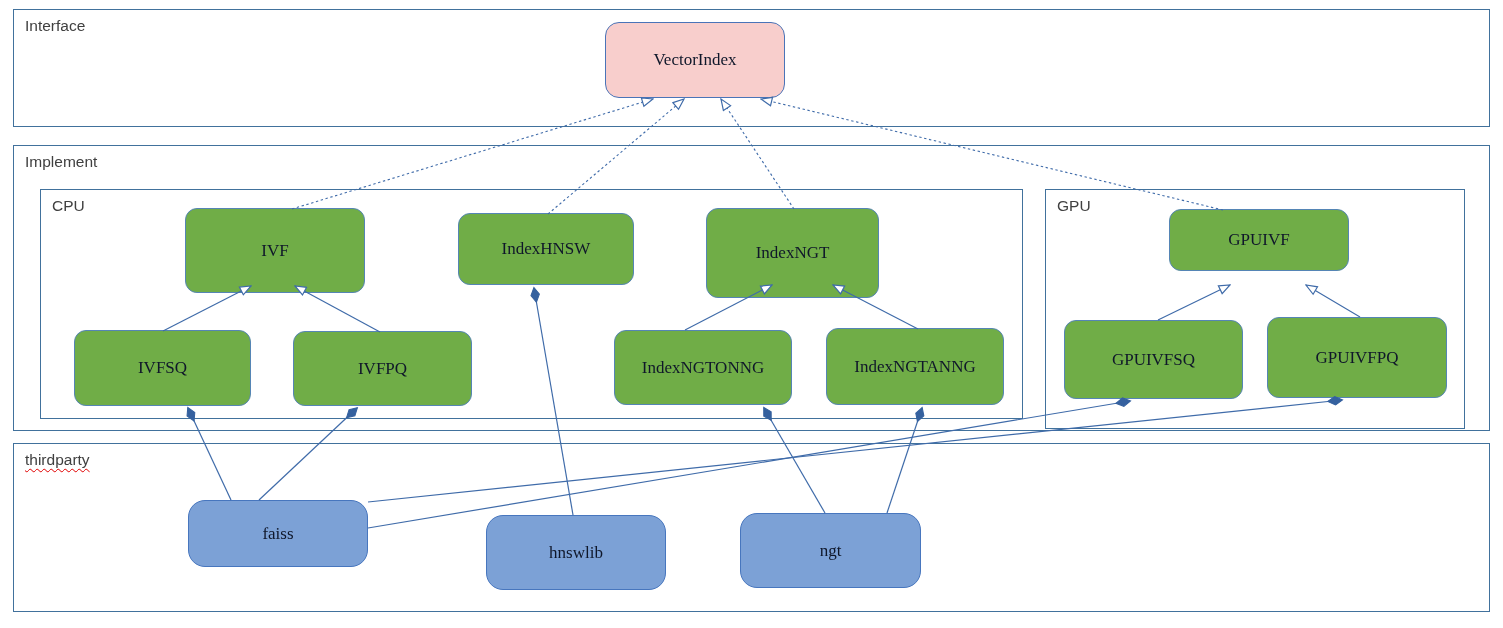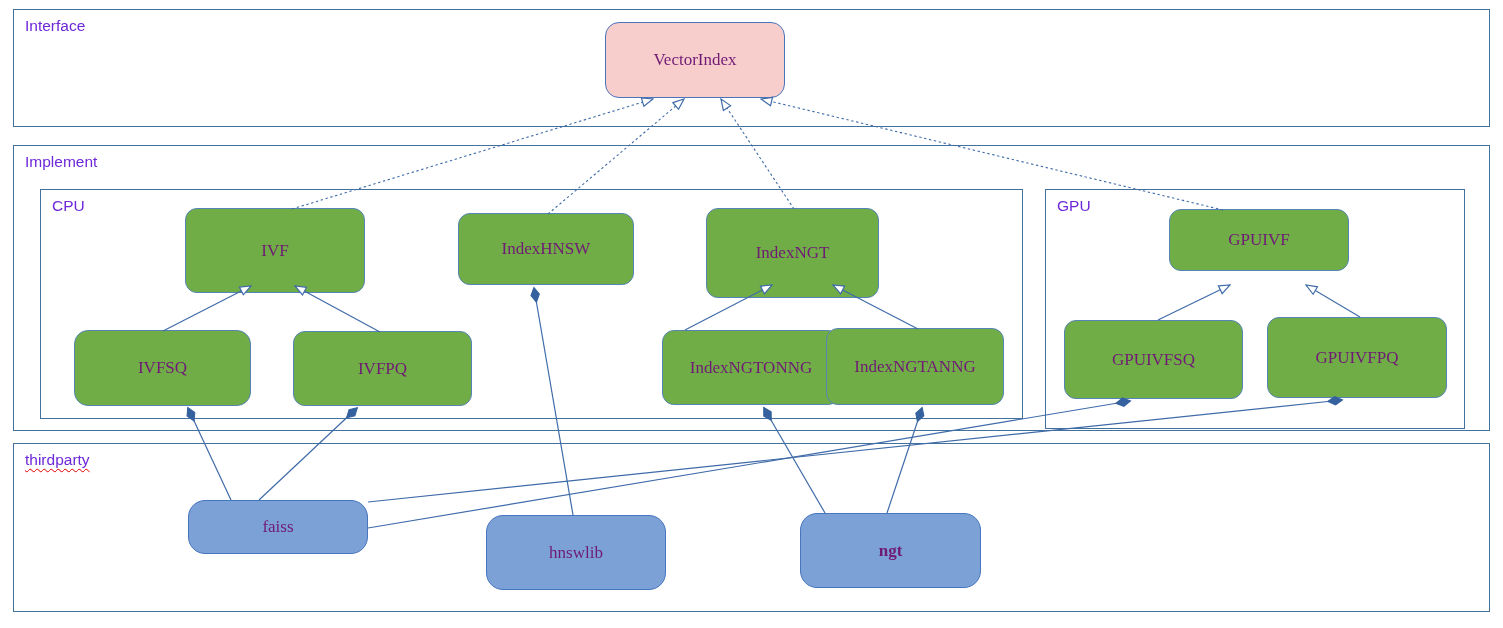--- a/index.html
+++ b/index.html
@@ -15,36 +15,36 @@
   .container {
     position: absolute;
     border: 1.6px solid #41719c;
     background: transparent;
     box-sizing: border-box;
   }
   .clabel {
     position: absolute;
     top: 7px; left: 11px;
     font-size: 15.5px;
-    color: #6d28d9;
+    color: #404040;
     font-family: "Liberation Sans", sans-serif;
   }
   .clabel.squiggle {
     text-decoration: underline wavy #e00000;
     text-decoration-thickness: 1px;
     text-underline-offset: 3px;
   }
   #nodes { position: absolute; left: 0; top: 0; width: 100%; height: 100%; z-index: 2; }
   .node {
     position: absolute;
     display: flex; align-items: center; justify-content: center;
     box-sizing: border-box;
     font-family: "Liberation Serif", serif;
     font-size: 17px;
-    color: #701a75;
+    color: #0f172a;
     text-align: center;
   }
   .node.interface {
     background: #f8cecc;
     border: 1.4px solid #4a74b8;
     border-radius: 14px;
   }
   .node.implementation {
     background: #70ad47;
     border: 1.3px solid #5585b5;
@@ -88,30 +88,30 @@
 
   <div class="container" id="c-thirdparty" style="left:13px; top:443px; width:1477px; height:169px;">
     <span class="clabel squiggle">thirdparty</span>
   </div>
 
   <div id="nodes">
       <div class="node interface" style="left: 605px; top: 22px; width: 180px; height: 76px;">VectorIndex</div>
       <div class="node implementation" style="left: 185px; top: 208px; width: 180px; height: 85px;">IVF</div>
       <div class="node implementation" style="left: 458px; top: 213px; width: 176px; height: 72px;">IndexHNSW</div>
       <div class="node implementation" style="left: 706px; top: 208px; width: 173px; height: 90px;">IndexNGT</div>
-      <div class="node implementation" style="left: 74px; top: 330px; width: 177px; height: 76px; border-radius: 14px;">IVFSQ</div>
+      <div class="node implementation" style="left: 74px; top: 330px; width: 177px; height: 76px;">IVFSQ</div>
       <div class="node implementation" style="left: 293px; top: 331px; width: 179px; height: 75px;">IVFPQ</div>
-      <div class="node implementation" style="left: 614px; top: 330px; width: 178px; height: 75px; margin-left: 48px;">IndexNGTONNG</div>
+      <div class="node implementation" style="left: 614px; top: 330px; width: 178px; height: 75px;">IndexNGTONNG</div>
       <div class="node implementation" style="left: 826px; top: 328px; width: 178px; height: 77px;">IndexNGTANNG</div>
       <div class="node implementation" style="left: 1169px; top: 209px; width: 180px; height: 62px;">GPUIVF</div>
       <div class="node implementation" style="left: 1064px; top: 320px; width: 179px; height: 79px;">GPUIVFSQ</div>
       <div class="node implementation" style="left: 1267px; top: 317px; width: 180px; height: 81px;">GPUIVFPQ</div>
-      <div class="node thirdparty" style="left: 188px; top: 500px; width: 180px; height: 54px;">faiss</div>
+      <div class="node thirdparty" style="left: 188px; top: 500px; width: 180px; height: 67px;">faiss</div>
       <div class="node thirdparty" style="left: 486px; top: 515px; width: 180px; height: 75px;">hnswlib</div>
-      <div class="node thirdparty" style="left: 800px; top: 513px; width: 181px; height: 75px; font-weight: bold;">ngt</div>
+      <div class="node thirdparty" style="left: 740px; top: 513px; width: 181px; height: 75px;">ngt</div>
     </div>
 
   <svg id="edges" width="1503" height="628">
     <defs>
       <marker id="tri" viewBox="0 0 12 10" refX="11" refY="5" markerWidth="13" markerHeight="11" orient="auto" markerUnits="userSpaceOnUse">
         <path d="M1,1 L11,5 L1,9 Z" fill="#ffffff" stroke="#3f6ba9" stroke-width="1.1"></path>
       </marker>
       <marker id="dia" viewBox="0 0 16 10" refX="14.5" refY="5" markerWidth="17" markerHeight="11" orient="auto" markerUnits="userSpaceOnUse">
         <path d="M1,5 L8,1 L15,5 L8,9 Z" fill="#35619f" stroke="#35619f"></path>
       </marker>

